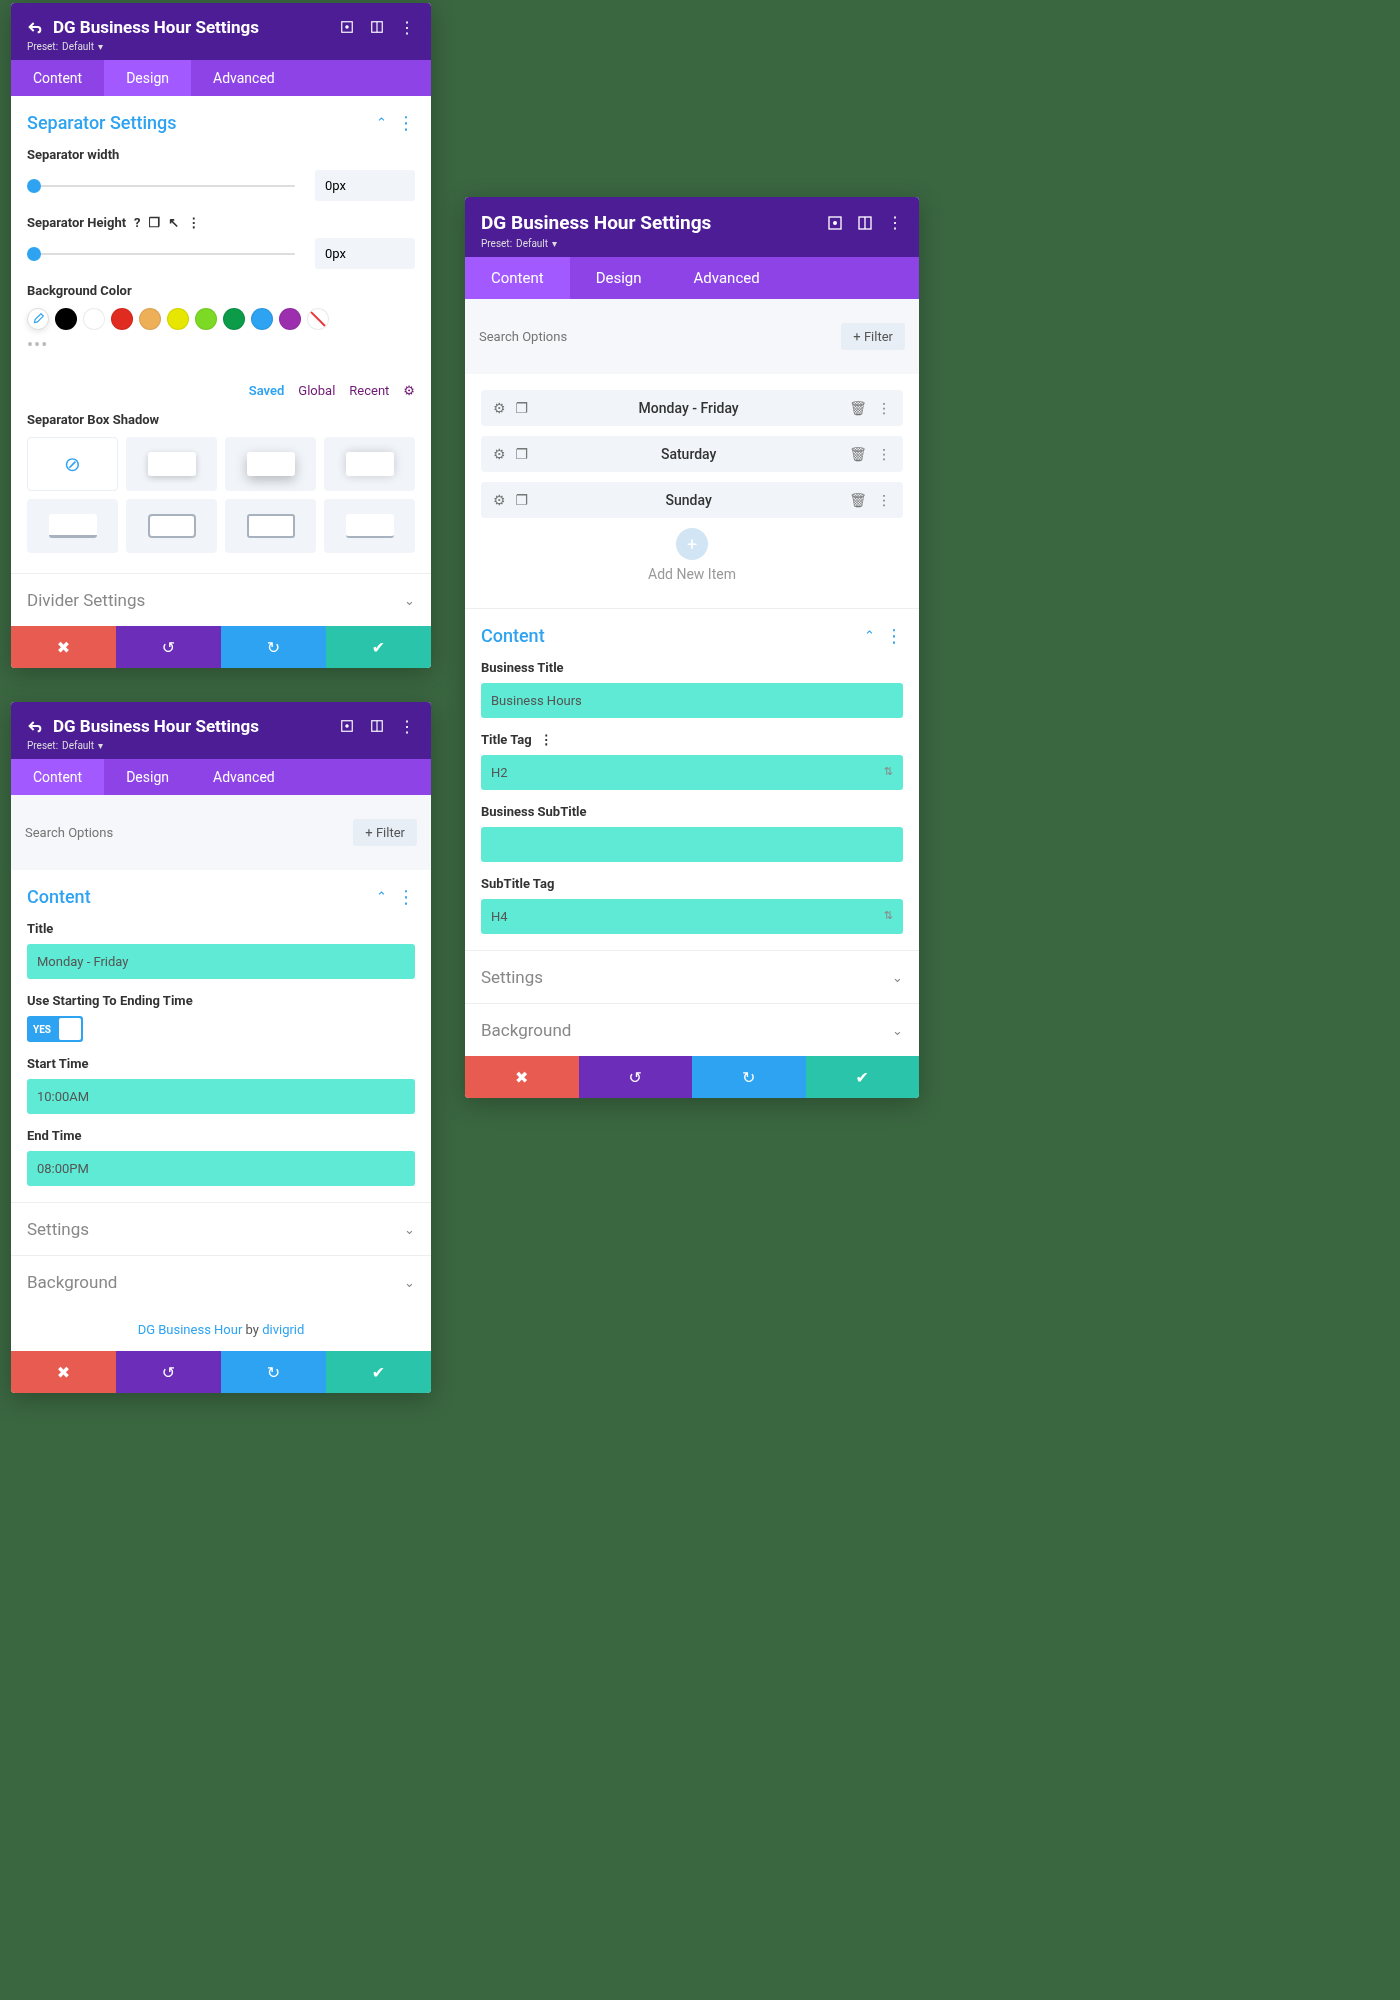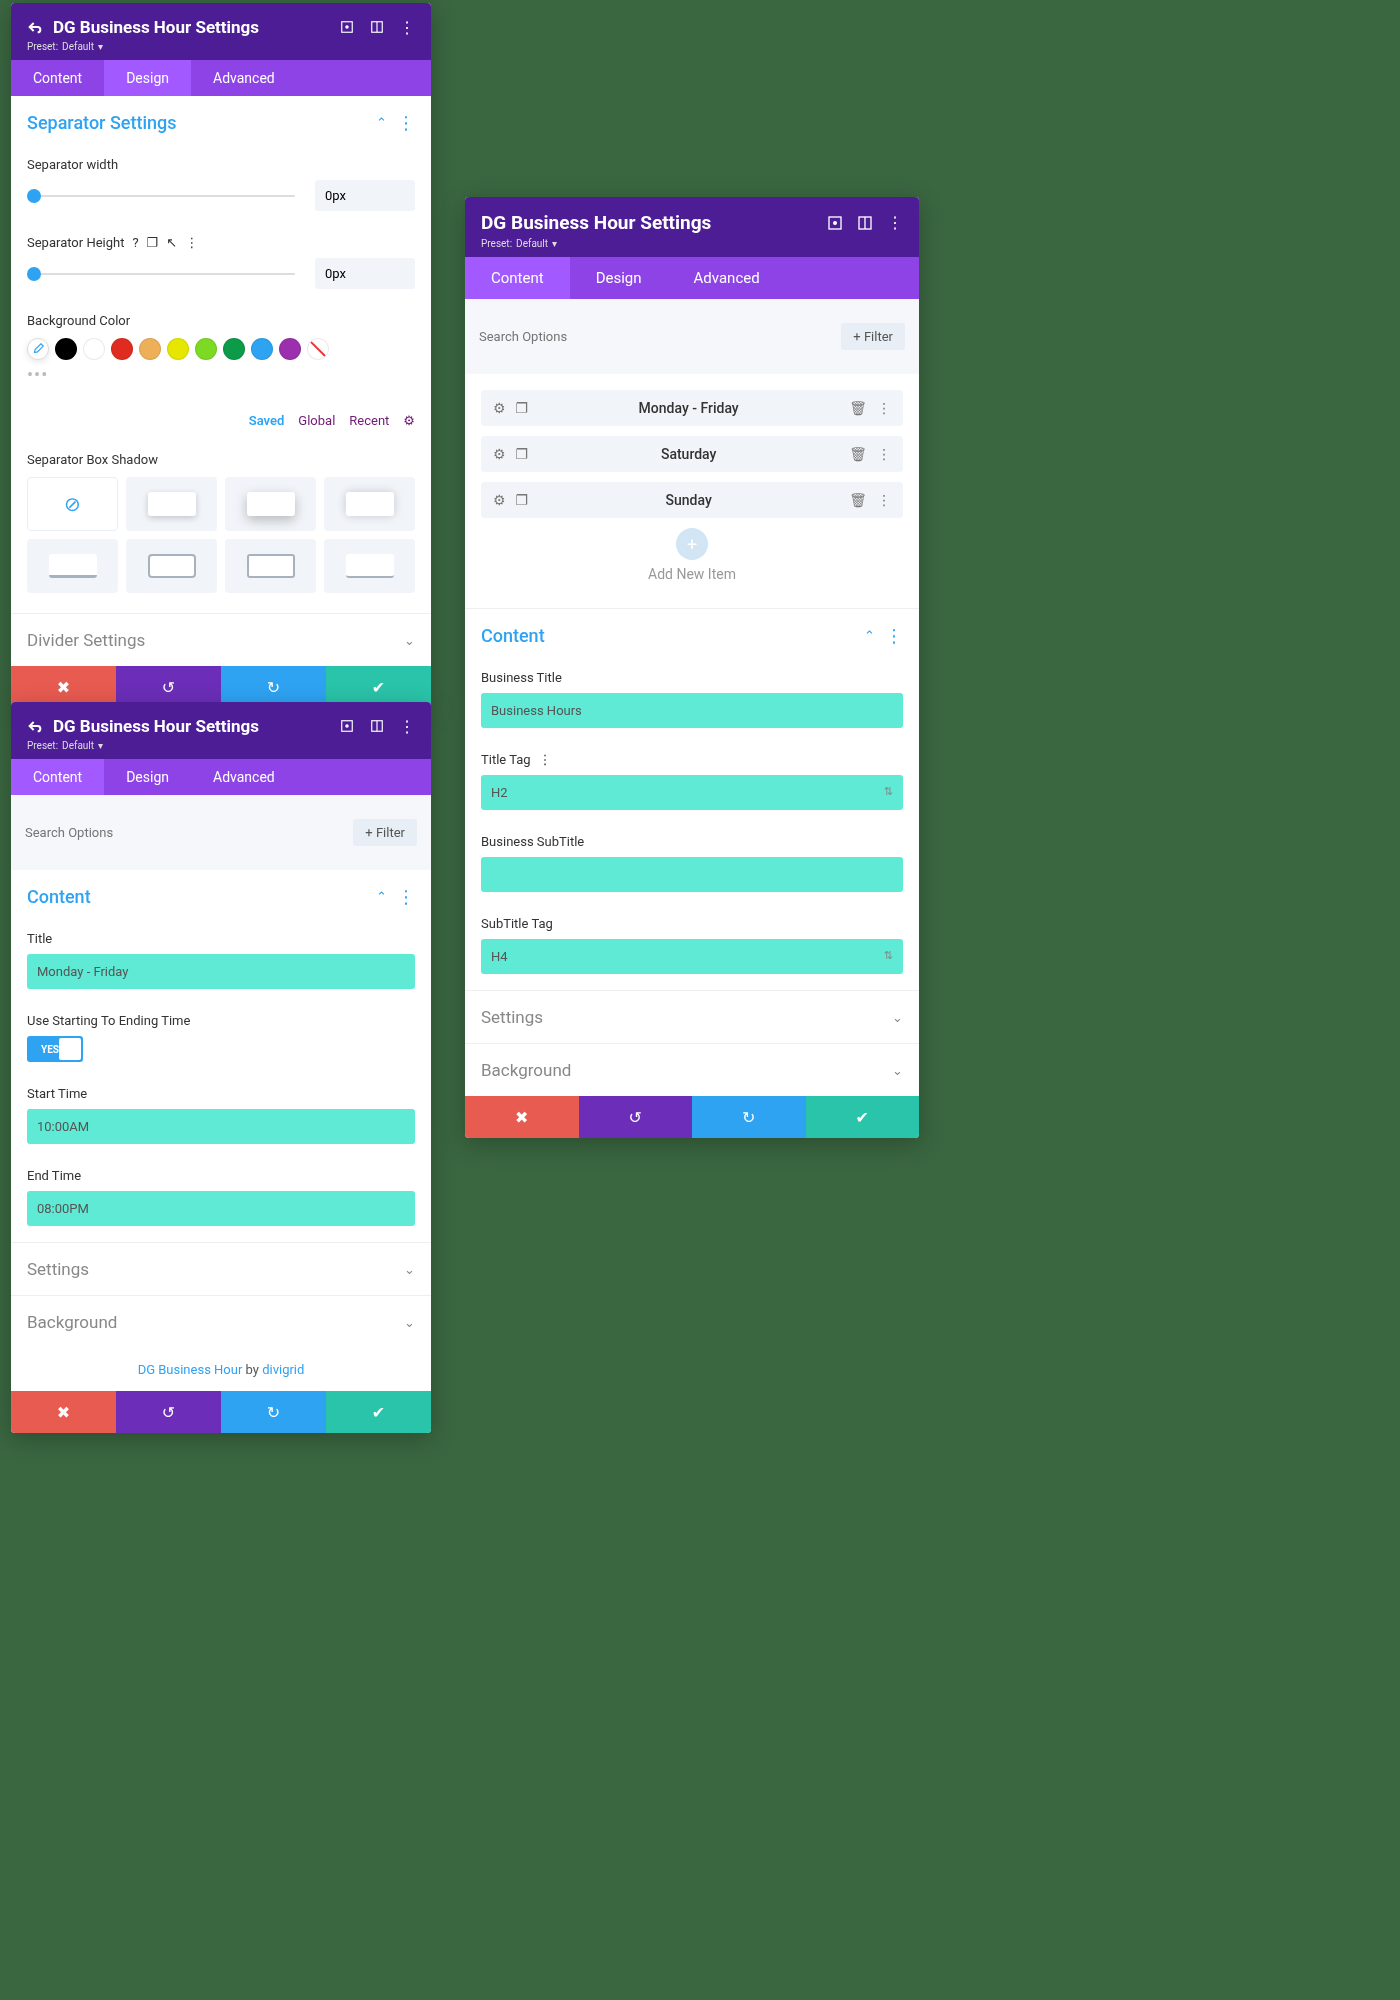--- a/index.html
+++ b/index.html
@@ -14,21 +14,21 @@
 .hdr-icons{display:flex;gap:14px;align-items:center}
 .hdr-icon{width:16px;height:16px;cursor:pointer;display:flex;align-items:center;justify-content:center;font-size:16px}
 .preset{font-size:10px;color:#ddd;margin-top:4px;display:flex;align-items:center;gap:4px}
 .tabs{background:#8e43e7;display:flex;color:#fff}
 .tab{padding:10px 22px;font-size:14px;cursor:pointer}
 .tab.active{background:#a259ff}
 .section{padding:16px}
 .section-hdr{display:flex;align-items:center;justify-content:space-between;color:#2ea3f2;font-size:18px;font-weight:500;cursor:pointer}
 .section-hdr .controls{display:flex;gap:10px;align-items:center;color:#2ea3f2}
 .section-collapsed{color:#888;padding:16px;font-size:17px;display:flex;justify-content:space-between;align-items:center;border-top:1px solid #eee;cursor:pointer}
-.label{font-size:13px;color:#333;font-weight:400;margin:24px 0 8px;display:flex;align-items:center;gap:8px}
+.label{font-size:13px;color:#333;font-weight:700;margin:14px 0 8px;display:flex;align-items:center;gap:8px}
 .label .inline-icons{display:flex;gap:8px;font-size:13px;color:#333}
 .slider-row{display:flex;align-items:center;gap:20px}
 .slider{flex:1;position:relative;height:20px}
 .slider-track{position:absolute;top:9px;left:0;right:0;height:2px;background:#ddd;border-radius:1px}
 .slider-thumb{position:absolute;left:0;top:3px;width:14px;height:14px;border-radius:50%;background:#2ea3f2;cursor:pointer}
 .slider-val{width:100px;background:#f1f5f9;border:none;padding:8px 10px;font-size:13px;color:#000000;border-radius:3px}
 .swatches{display:flex;gap:6px;margin-top:10px;flex-wrap:wrap;align-items:center}
 .swatch{width:22px;height:22px;border-radius:50%;cursor:pointer;border:1px solid rgba(0,0,0,.08)}
 .swatch.picker{background:#fff;border:1px solid #ddd;display:flex;align-items:center;justify-content:center;color:#2ea3f2;box-shadow:0 2px 6px rgba(0,0,0,.1)}
 .swatch.none{background:#fff;position:relative;overflow:hidden}
@@ -48,21 +48,21 @@
 .act-undo{background:#6c2eb9}
 .act-redo{background:#2ea3f2}
 .act-save{background:#29c4a9}
 .search-row{background:#f5f7fa;padding:24px 14px;display:flex;align-items:center;gap:10px}
 .search-input{flex:1;border:none;background:transparent;font-size:13px;color:#999;outline:none}
 .filter-btn{background:#e8eef5;padding:6px 12px;border-radius:3px;font-size:13px;color:#555;cursor:pointer}
 .input-field{width:100%;background:#5eead4;border:none;padding:10px;font-size:13px;color:#555;border-radius:3px}
 .select-field{position:relative}
 .select-field::after{content:"⇅";position:absolute;right:10px;top:10px;color:#888;font-size:11px}
 .toggle{display:inline-flex;align-items:center;background:#2ea3f2;border-radius:3px;height:26px;width:56px;position:relative;cursor:pointer}
-.toggle-label{color:#fff;font-size:10px;font-weight:700;padding-left:14px}
+.toggle-label{color:#fff;font-size:10px;font-weight:700;padding-left:6px}
 .toggle-knob{position:absolute;right:2px;top:2px;width:22px;height:22px;background:#fff;border-radius:2px}
 .item-row{background:#f1f5f9;border-radius:4px;padding:10px 12px;margin-bottom:10px;display:flex;align-items:center;gap:10px}
 .item-row .item-label{flex:1;text-align:center;font-size:14px;color:#333;font-weight:500}
 .item-icons{display:flex;gap:10px;color:#777;font-size:14px}
 .add-btn{width:32px;height:32px;border-radius:50%;background:#d1e5f5;color:#fff;display:flex;align-items:center;justify-content:center;margin:10px auto 6px;font-size:18px;cursor:pointer}
 .add-label{text-align:center;color:#999;font-size:14px;margin-bottom:10px}
 .credit{text-align:center;font-size:13px;padding:14px;color:#555}
 .credit a{color:#2ea3f2;text-decoration:none}
 .chevron{font-size:13px}
 .icon-btn{cursor:pointer}

